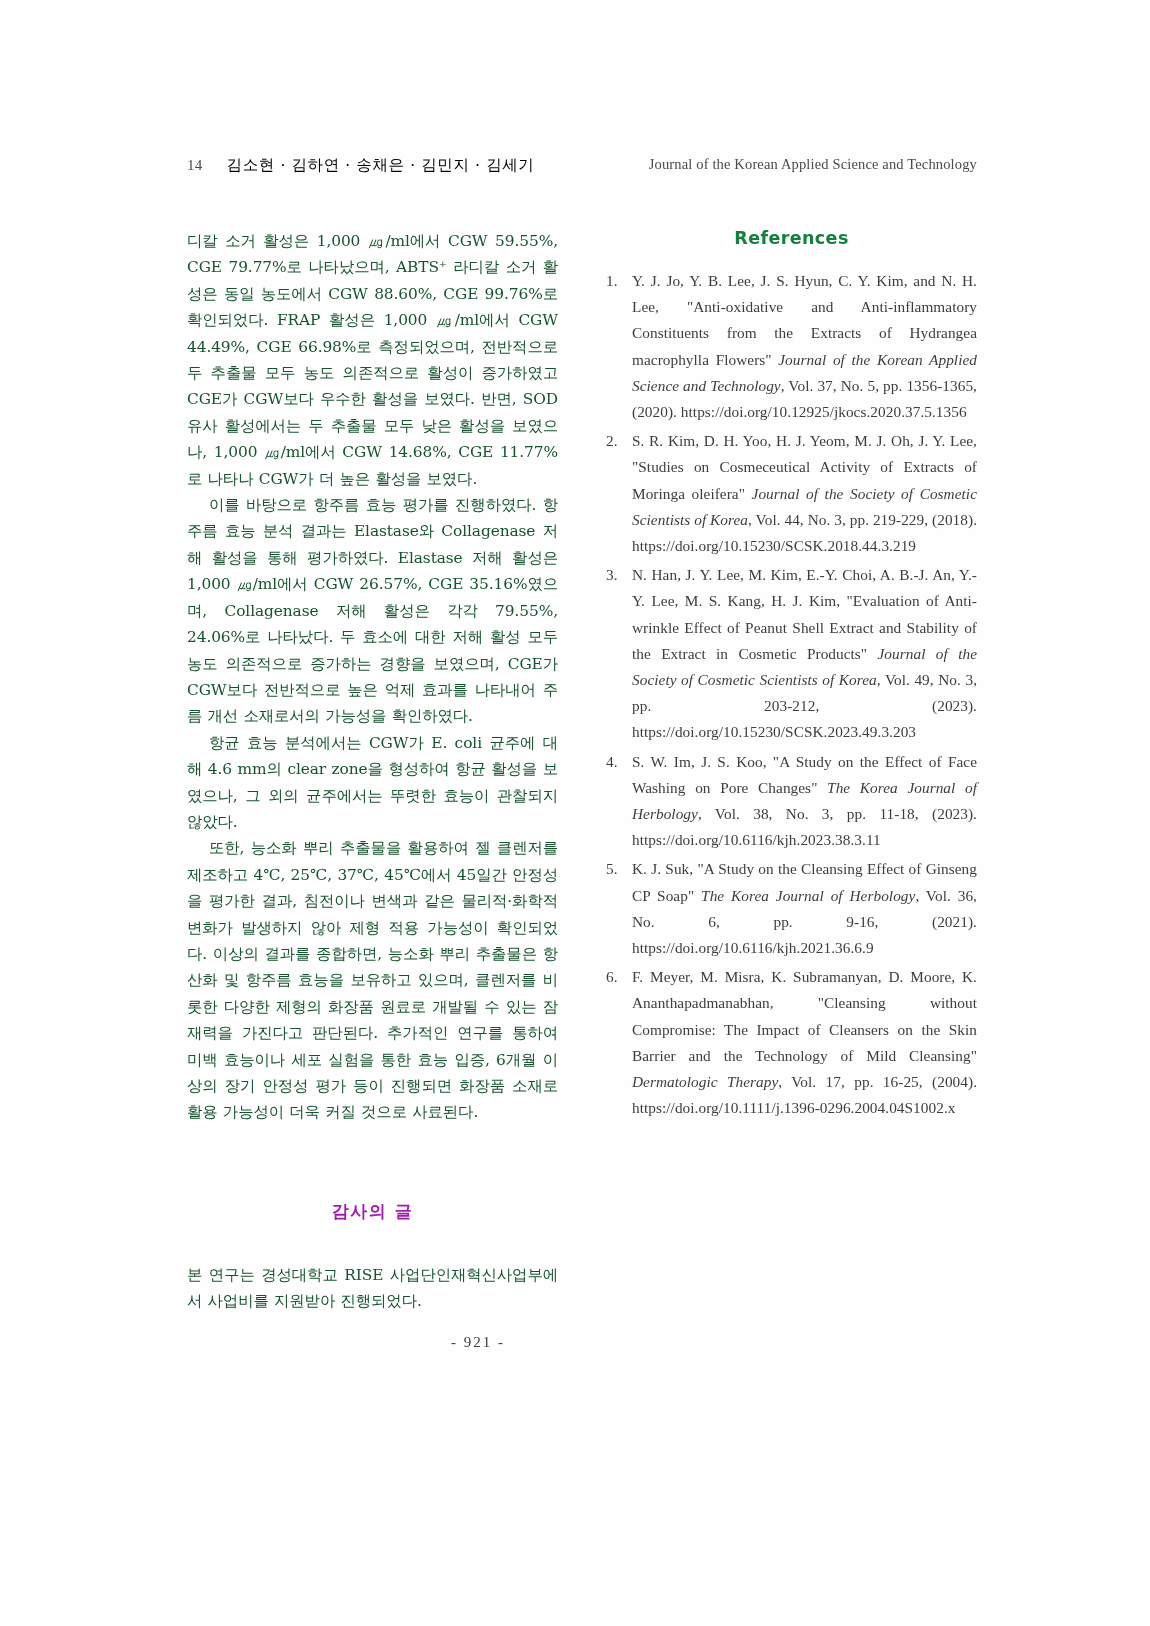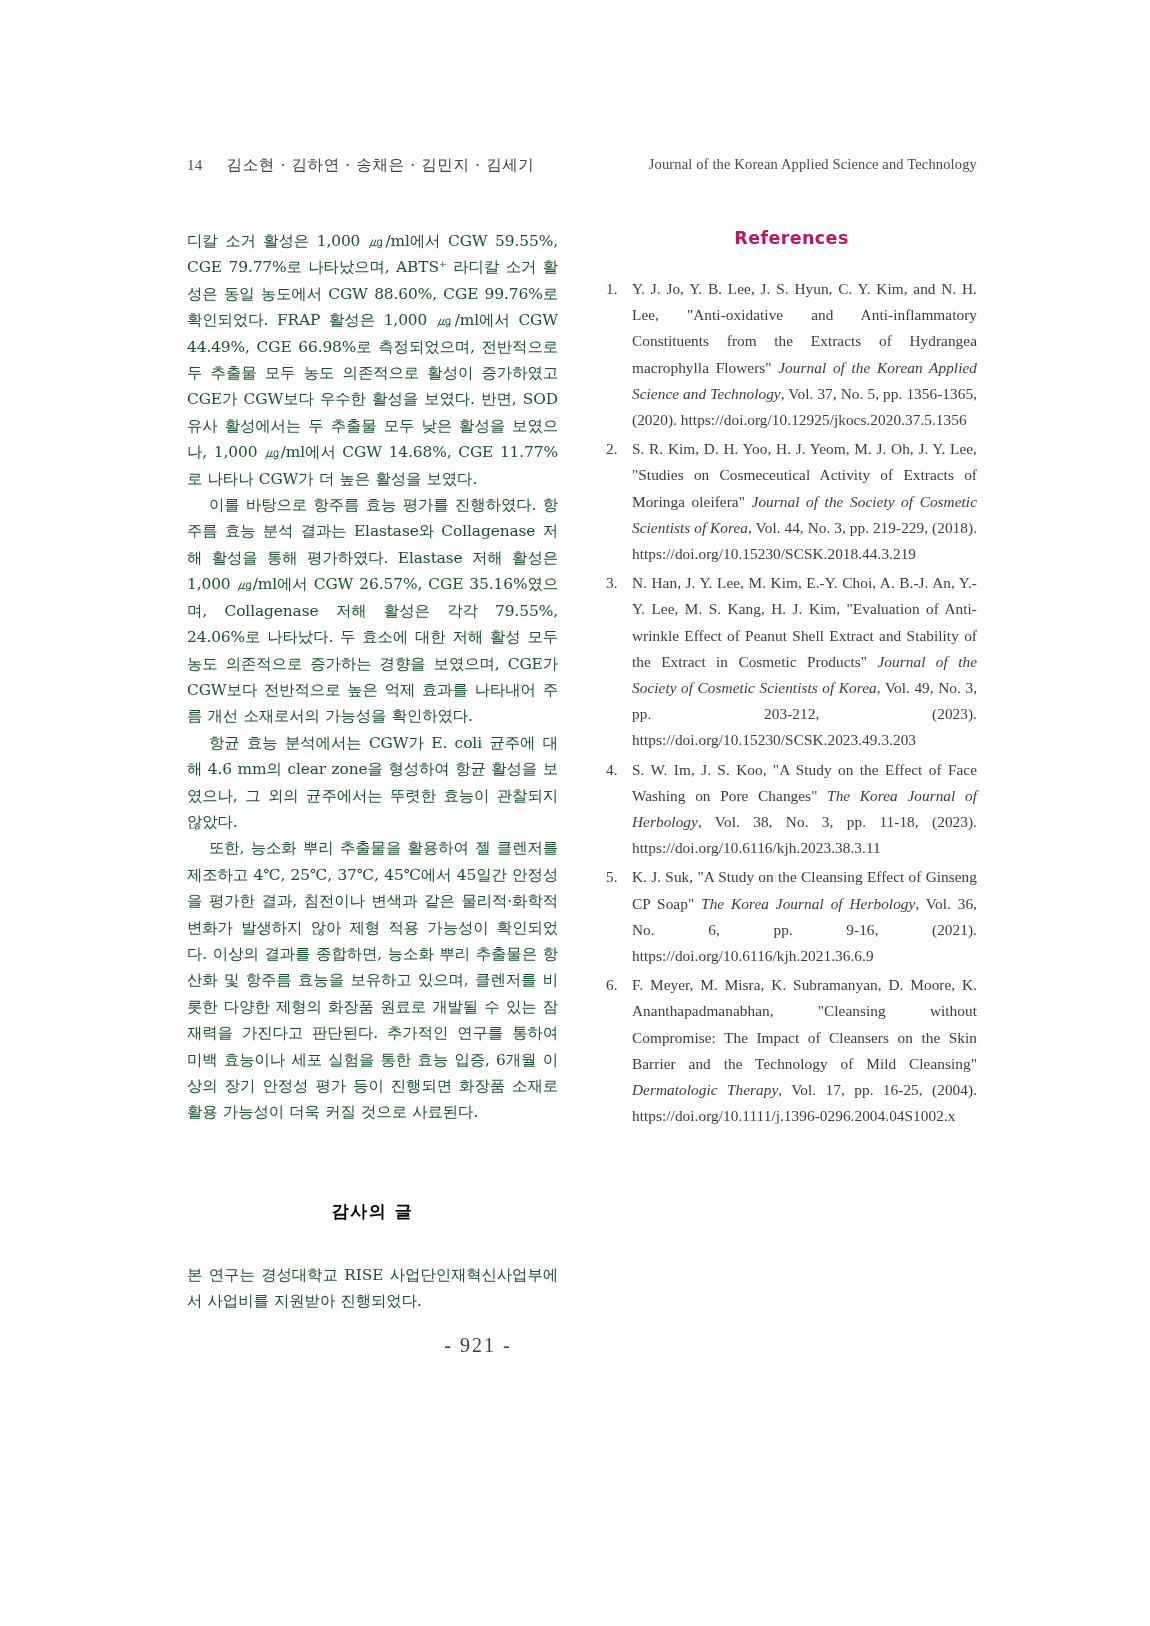--- a/index.html
+++ b/index.html
@@ -35,21 +35,21 @@
     align-items: baseline;
   }
   .rh-pageno {
     font-size: 15px;
     letter-spacing: 0.3px;
     color: #4a4a4a;
     margin-right: 24px;
   }
   .rh-authors {
     font-size: 15.5px;
-    color: #404040;
+    color: #000000;
     letter-spacing: 0.6px;
     font-family: "DejaVu Serif", "Liberation Serif", serif;
     white-space: nowrap;
   }
   .rh-journal {
     position: absolute;
     right: 0;
     top: 1px;
     font-size: 14.5px;
     color: #4a4a4a;
@@ -86,35 +86,35 @@
   .para + .para {
     text-indent: 22px;
   }
 
   
   .sec-head {
     font-family: "DejaVu Sans", "Liberation Sans", sans-serif;
     font-size: 17px;
     font-weight: bold;
     text-align: center;
-    color: #000000;
+    color: #a21caf;
     letter-spacing: 1.5px;
     margin: 0;
   }
   .ack-block { margin-top: 74px; }
   .ack-body { margin-top: 39px; }
 
   .ref-head {
     font-family: "DejaVu Sans", "Liberation Sans", sans-serif;
     font-size: 17.5px;
     font-weight: bold;
     text-align: center;
-    color: #be185d;
+    color: #15803d;
     letter-spacing: 0.4px;
-    margin: 0 0 28px 0;
+    margin: 0 0 20px 0;
   }
 
   
   .ref-list {
     margin: 0;
     padding: 0;
     list-style: none;
   }
   .ref-item {
     position: relative;
@@ -138,21 +138,21 @@
     font-style: italic;
   }
 
   
   .footer {
     position: absolute;
     left: 0;
     top: 1334px;
     width: 922px;
     text-align: center;
-    font-size: 20px;
+    font-size: 15px;
     letter-spacing: 2px;
     color: #3d3d3d;
   }
 </style>
 </head>
 <body>
 
 <div class="page">
 
   <div class="running-head">

